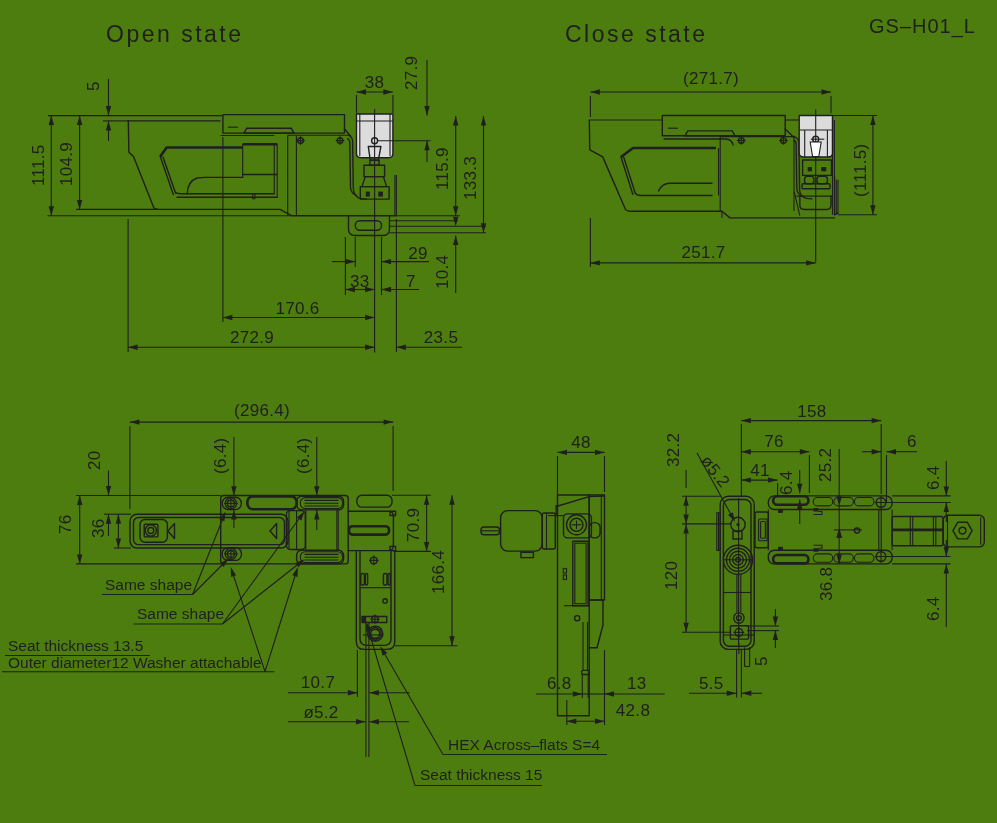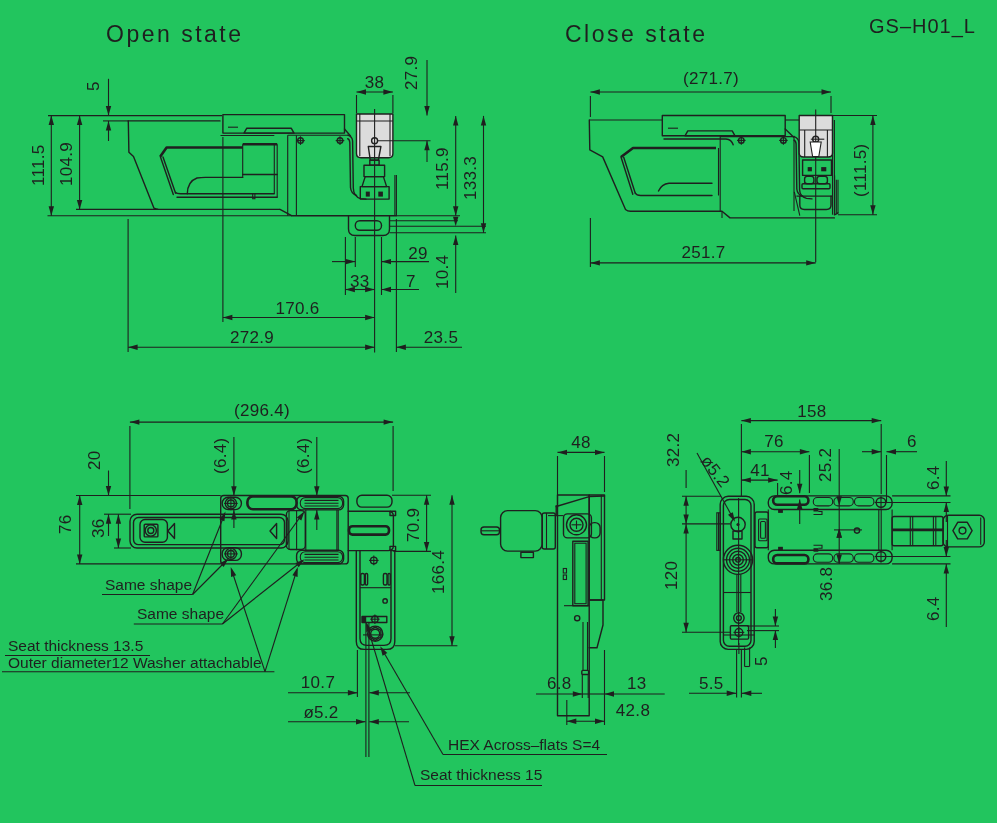--- a/index.html
+++ b/index.html
@@ -1,14 +1,14 @@
 <!DOCTYPE html>
 <html><head><meta charset="utf-8"><style>
 html,body{margin:0;padding:0;background:#fff;}
-#page{position:relative;width:997px;height:823px;background:#22c55e;overflow:hidden;}
+#page{position:relative;width:997px;height:823px;background:#4d7c0f;overflow:hidden;}
 text{font-family:"Liberation Sans",sans-serif;fill:#1f1f1f;}
 .t24{font-size:23px;letter-spacing:2.5px;}
 .t18{font-size:17px;letter-spacing:0.3px;}
 .t17{font-size:15.5px;letter-spacing:0;}
 .ln{stroke:#1f1f1f;stroke-width:1.1;fill:none;}
 .lp{stroke:#1f1f1f;stroke-width:1.4;fill:none;stroke-linejoin:round;stroke-linecap:round;}
 .lk{stroke:#1f1f1f;stroke-width:2.6;fill:none;stroke-linejoin:round;}
 .fb{fill:#1f1f1f;stroke:none;}
 </style></head><body>
 <div id="page">

